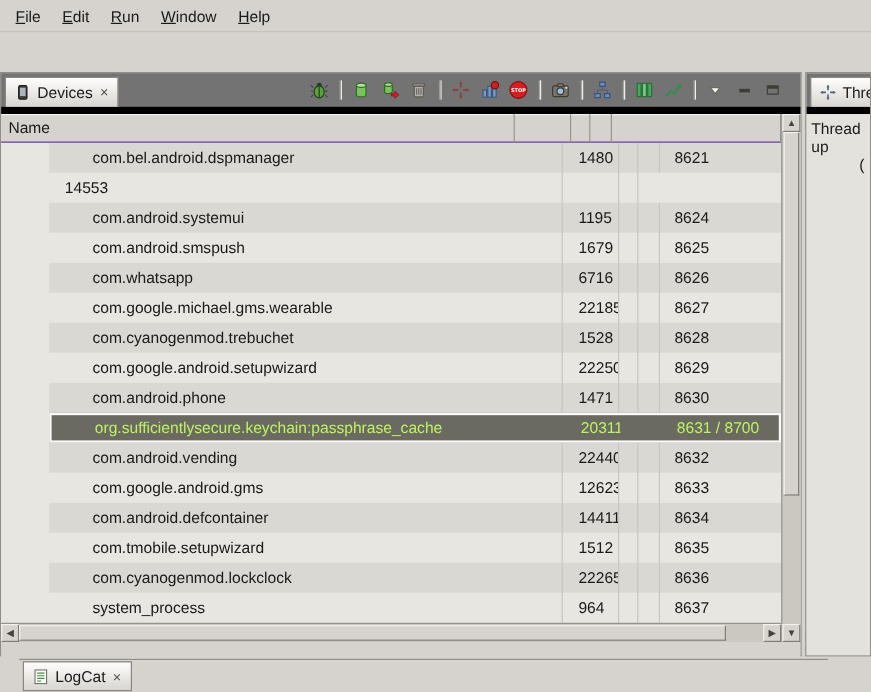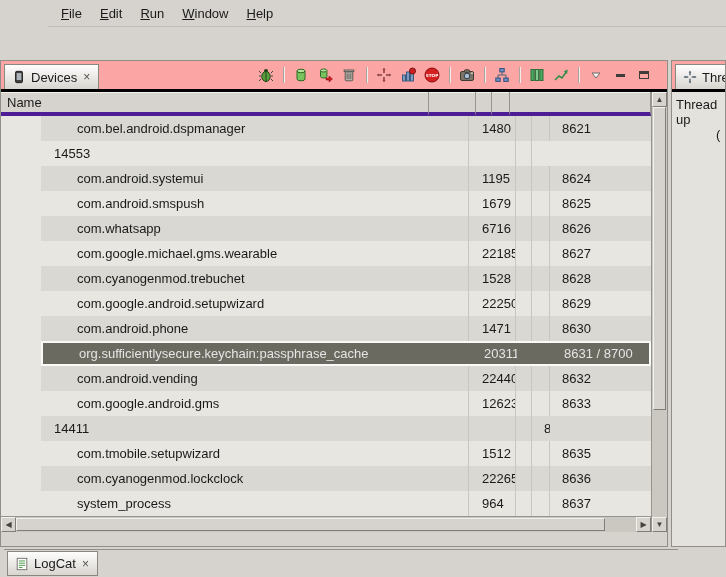--- a/index.html
+++ b/index.html
@@ -1,67 +1,67 @@
 <!DOCTYPE html>
 <html><head>
 <meta charset="utf-8">
 <style>
   html,body{margin:0;padding:0;width:726px;height:577px;overflow:hidden;
     font-family:"Liberation Sans","DejaVu Sans",sans-serif;background:#d6d3ce;color:#1a1a1a;}
   .app{position:relative;width:726px;height:577px;}
 
   
   .menubar{height:26px;display:flex;align-items:center;padding-left:6px;gap:4px;
-    background:#d6d3ce;border-bottom:1px solid #c2bfb9;font-size:13px;margin-left:48px;}
+    background:#d6d3ce;border-bottom:1px solid #c2bfb9;font-size:13px;}
   .menu-item{padding:3px 7px;cursor:default;}
   .menu-item .mn{text-decoration:underline;}
   .toolbar-empty{height:33px;background:#d6d3ce;}
 
   
   .workbench{position:absolute;top:60px;left:0;width:726px;height:489px;}
   .panel{position:absolute;top:0;background:#d6d3ce;border:1px solid #908e88;box-sizing:border-box;}
   .devices-panel{left:0;width:668px;height:487px;}
   .threads-panel{left:671px;width:55px;height:487px;overflow:hidden;}
 
   
-  .tabbar{height:28px;display:flex;align-items:flex-end;background:#fca5a5;
-    border-bottom:3px solid #000000;white-space:nowrap;}
+  .tabbar{height:28px;display:flex;align-items:flex-end;background:#737373;
+    border-bottom:6px solid #000000;white-space:nowrap;}
   .tab{display:inline-flex;align-items:center;gap:5px;height:25px;padding:0 7px;margin-left:3px;
     background:linear-gradient(#fefefd,#d8d5d0);border:1px solid #8a8781;border-bottom:none;
     font-size:13px;box-sizing:border-box;}
   .tab-close{color:#55534e;font-size:12px;padding:0 1px;cursor:default;}
   .tab-icon{display:inline-flex;align-items:center;}
 
   
   .tab-toolbar{margin-left:auto;display:flex;align-items:center;padding-right:12px;gap:2px;align-self:center;}
   .tbtn{width:22px;height:22px;display:flex;align-items:center;justify-content:center;}
   .sep{width:1px;height:16px;background:#a8a59e;box-shadow:1px 0 0 #efede8;margin:0 4px;}
   .min-glyph{display:inline-block;width:9px;height:3px;background:#3f3d39;}
   .max-glyph{display:inline-block;width:10px;height:8px;border:1px solid #3f3d39;border-top-width:3px;box-sizing:border-box;}
 
   
   .table-wrap{display:grid;grid-template-columns:1fr 16px;grid-template-rows:24px 400px 16px;
     margin:0;background:#e7e6e1;}
   .thead{grid-column:1;grid-row:1;display:grid;grid-template-columns:428px 47px 16px 18px 1fr;
     background:#d6d3ce;font-size:13px;}
-  .hcell{border-right:1px solid #96948e;border-bottom:4px solid #4c1d95;display:flex;align-items:center;
+  .hcell{border-right:1px solid #96948e;border-bottom:1px solid #4c1d95;display:flex;align-items:center;
     box-shadow:inset 0 1px 0 #f3f1ec;}
   .hcell.c-name{padding-left:6px;}
   .tbody{grid-column:1;grid-row:2;overflow:hidden;background:#e7e6e1;}
   .trow{display:grid;grid-template-columns:428px 47px 16px 18px 1fr;height:25px;align-items:center;
     font-size:13px;box-sizing:border-box;margin-left:40px;}
   .alt-a{background:#d9d8d2;}
   .alt-b{background:#e7e6e1;}
   .cell{height:100%;display:flex;align-items:center;overflow:hidden;white-space:nowrap;
     border-right:1px solid #c9c6c0;box-sizing:border-box;}
   .cell.c-port{border-right:none;}
   .c-name{padding-left:36px;}
   .c-pid{padding-left:13px;}
   .c-port{padding-left:12px;}
-  .trow.selected{background:#6a6a60;color:#e5e5e5;border:2px solid #fafaf8;}
+  .trow.selected{background:#6a6a60;color:#bef264;border:2px solid #fafaf8;}
   .trow.selected .cell{border-right-color:transparent;}
 
   
   .vscroll{grid-column:2;grid-row:1/4;display:flex;flex-direction:column;background:#cbc8c2;
     border-left:1px solid #96948e;box-sizing:border-box;}
   .hscroll{grid-column:1;grid-row:3;display:flex;background:#cbc8c2;border-top:1px solid #96948e;box-sizing:border-box;}
   .sb-btn{width:15px;height:15px;flex:0 0 auto;display:flex;align-items:center;justify-content:center;
     font-size:8px;color:#45433f;background:#d6d3ce;border:1px solid;
     border-color:#f3f1ec #807d78 #807d78 #f3f1ec;box-sizing:border-box;}
   .vtrack{flex:1;position:relative;}
@@ -70,21 +70,21 @@
   .htrack{flex:1;position:relative;}
   .hthumb{position:absolute;left:0;top:1px;bottom:1px;width:95%;background:#d6d3ce;border:1px solid;
     border-color:#f3f1ec #807d78 #807d78 #f3f1ec;box-sizing:border-box;}
   .panel-filler{height:14px;background:#d6d3ce;}
 
   
   .threads-msg{padding:5px 0 0 4px;font-size:13px;background:#e3e2dd;height:100%;}
   .threads-msg .l2{margin-left:40px;}
 
   
-  .bottom-bar{position:absolute;top:549px;left:4px;width:674px;height:28px;background:#d6d3ce;
+  .bottom-bar{position:absolute;top:549px;left:16px;width:674px;height:28px;background:#d6d3ce;
     border-top:1px solid #908e88;display:flex;align-items:flex-start;box-sizing:border-box;}
   .logcat-tab{margin-top:1px;height:25px;border-bottom:1px solid #8a8781;}
 </style>
 </head>
 <body>
 
 <div class="app">
 
   <div class="menubar">
       <span class="menu-item"><span class="mn">F</span>ile</span>
@@ -297,20 +297,21 @@
               <span class="cell c-port">8632</span>
             </div>
             <div class="trow alt-b">
               <span class="cell c-name">com.google.android.gms</span>
               <span class="cell c-pid">12623</span>
               <span class="cell c-s1"></span>
               <span class="cell c-s2"></span>
               <span class="cell c-port">8633</span>
             </div>
             <div class="trow alt-a">
+              <span class="cell c-name">com.android.defcontainer</span>
               <span class="cell c-pid">14411</span>
               <span class="cell c-s1"></span>
               <span class="cell c-s2"></span>
               <span class="cell c-port">8634</span>
             </div>
             <div class="trow alt-b">
               <span class="cell c-name">com.tmobile.setupwizard</span>
               <span class="cell c-pid">1512</span>
               <span class="cell c-s1"></span>
               <span class="cell c-s2"></span>

